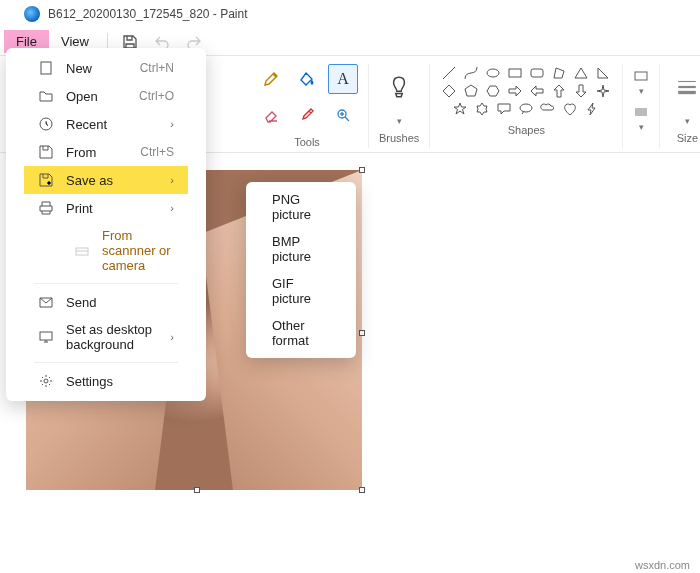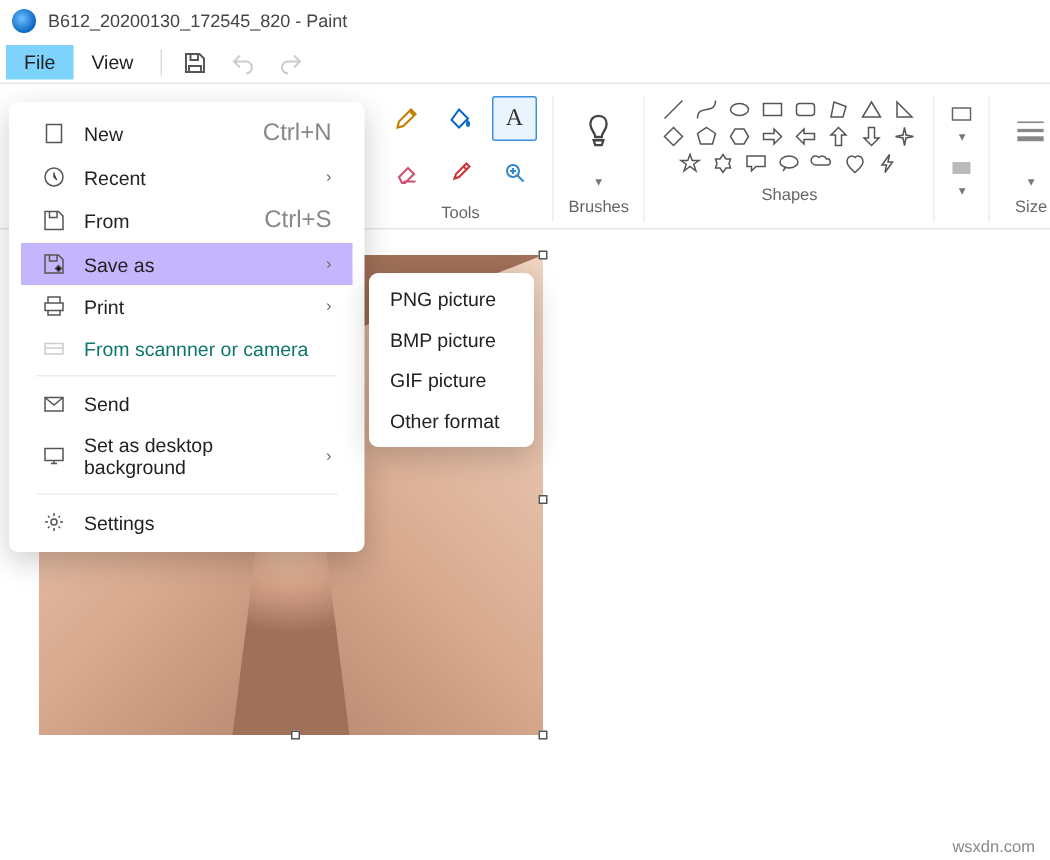--- a/index.html
+++ b/index.html
@@ -1,24 +1,24 @@
 <!DOCTYPE html>
 <html><head>
 <meta charset="utf-8">
 <style>
   * { box-sizing: border-box; margin: 0; padding: 0; font-family: 'Segoe UI', Tahoma, sans-serif; }
   body { background: #fff; width: 700px; height: 573px; overflow: hidden; position: relative; }
   
-  .titlebar { height: 28px; display: flex; align-items: center; padding: 0 8px; font-size: 12px; color: #444; }
+  .titlebar { height: 28px; display: flex; align-items: center; padding: 0 24px; font-size: 12px; color: #444; }
   .titlebar .app-icon { width: 16px; height: 16px; margin-right: 8px; border-radius:50%;
     background: radial-gradient(circle at 40% 40%, #6ec0ff 0%, #0a66c2 70%); }
   
   .menubar { height: 28px; display: flex; align-items: center; background: #fff; border-bottom:1px solid #e6e6e6; padding-left:4px;}
   .menubar .mitem { padding: 4px 12px; font-size: 13px; color:#222; cursor:default; }
-  .menubar .mitem.active { background: #7dd3fc; }
+  .menubar .mitem.active { background: #f9a8d4; }
   .menubar .sep { width:1px; height:18px; background:#ddd; margin:0 6px;}
   .menubar .tbtn { width:32px; height:28px; display:flex; align-items:center; justify-content:center; color:#555;}
   .menubar .tbtn.disabled { color:#ccc; }
   
   .ribbon { display:flex; padding: 8px 0 4px 246px; gap:0; border-bottom:1px solid #e6e6e6;}
   .group { display:flex; flex-direction:column; align-items:center; padding:0 10px; }
   .group + .group { border-left:1px solid #eee;}
   .group .row { display:flex; gap:6px; align-items:center;}
   .group .row + .row { margin-top:6px;}
   .group .label { font-size:11px; color:#666; margin-top:6px; }
@@ -35,34 +35,34 @@
     linear-gradient(180deg,#3a2820 0%, #5a3d30 35%, #cfa088 60%, #ecccb6 100%);
     position:relative; overflow:hidden;}
   .canvas-img::before{content:"";position:absolute;left:0;top:0;width:48%;height:100%;
     background:linear-gradient(135deg,#f0d4c2 0%,#d9ab90 60%,#b98870 100%);
     clip-path:polygon(0 0,100% 20%,80% 100%,0 100%);}
   .canvas-img::after{content:"";position:absolute;right:0;top:0;width:48%;height:100%;
     background:linear-gradient(225deg,#f0d4c2 0%,#d9ab90 60%,#b98870 100%);
     clip-path:polygon(0 20%,100% 0,100% 100%,20% 100%);}
   .handle { position:absolute; width:6px; height:6px; background:#fff; border:1px solid #555;}
   
-  .file-menu { position:absolute; left:6px; top:68px; width:237px; background:#fff; border-radius:6px;
-    box-shadow:0 6px 20px rgba(0,0,0,.2); padding:6px 8px; z-index:10;}
+  .file-menu { position:absolute; left:6px; top:48px; width:200px; background:#fff; border-radius:6px;
+    box-shadow:0 6px 20px rgba(0,0,0,.2); padding:6px 18px; z-index:10;}
   .fm-item { display:flex; align-items:center; padding:6px 14px; font-size:13px; color:#222; gap:12px; cursor:default;}
-  .fm-item.hover { background:#c4b5fd;}
-  .fm-item.disabled { color:#0f766e;}
+  .fm-item.hover { background:#fde047;}
+  .fm-item.disabled { color:#a16207;margin-left:36px;}
   .fm-ico { width:16px; height:16px; display:flex; align-items:center; justify-content:center; color:#555;}
   .fm-item.disabled .fm-ico{color:#ccc;}
   .fm-label { flex:1;}
-  .fm-accel { font-size:16px; color:#888;}
+  .fm-accel { font-size:12px; color:#888;}
   .fm-chevron { font-size:11px; color:#666;}
   .fm-sep { height:1px; background:#eee; margin:4px 10px;}
   
   .sub-menu { position:absolute; left:246px; top:182px; width:110px; background:#fff; border-radius:6px;
-    box-shadow:0 6px 20px rgba(0,0,0,.2); padding:4px 0; z-index:11;}
+    box-shadow:0 6px 20px rgba(0,0,0,.2); padding:4px 12px; z-index:11;}
   .sm-item { padding:6px 14px; font-size:13px; color:#222; cursor:default;}
   
   .watermark { position:absolute; right:10px; bottom:2px; font-size:11px; color:#888;}
   svg { width:16px; height:16px; }
 </style>
 </head>
 <body>
 
 <div class="titlebar">
   <div class="app-icon"></div>
@@ -316,20 +316,29 @@
         <svg viewBox="0 0 16 16">
           <rect x="3" y="2" width="10" height="12" fill="none" stroke="currentColor"></rect>
         </svg>
       </span>
     <span class="fm-label">New</span>
     <span class="fm-accel">Ctrl+N</span>
   </div>
   <div class="fm-item">
     <span class="fm-ico">
         <svg viewBox="0 0 16 16">
+          <path fill="none" stroke="currentColor" d="M2 4h4l2 2h6v7H2z"></path>
+        </svg>
+      </span>
+    <span class="fm-label">Open</span>
+    <span class="fm-accel">Ctrl+O</span>
+  </div>
+  <div class="fm-item">
+    <span class="fm-ico">
+        <svg viewBox="0 0 16 16">
           <circle cx="8" cy="8" r="6" fill="none" stroke="currentColor"></circle>
           <path stroke="currentColor" d="M8 5v3l2 2"></path>
         </svg>
       </span>
     <span class="fm-label">Recent</span>
     <span class="fm-chevron">›</span>
   </div>
   <div class="fm-item">
     <span class="fm-ico">
         <svg viewBox="0 0 16 16">

